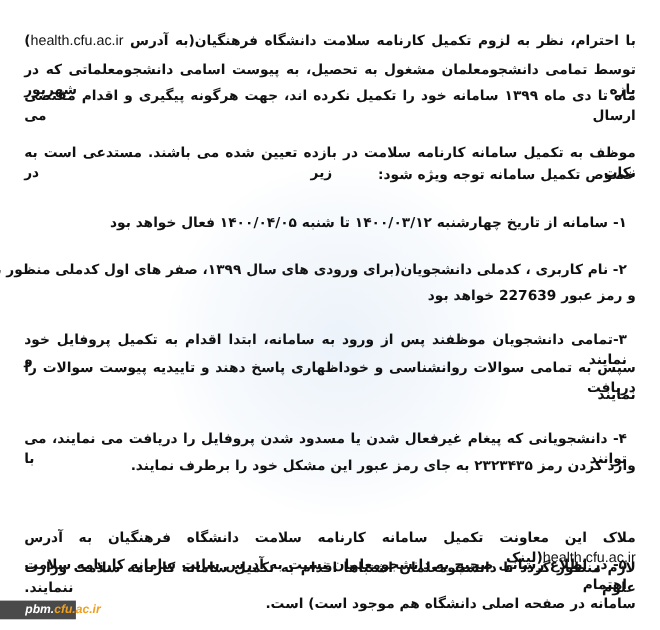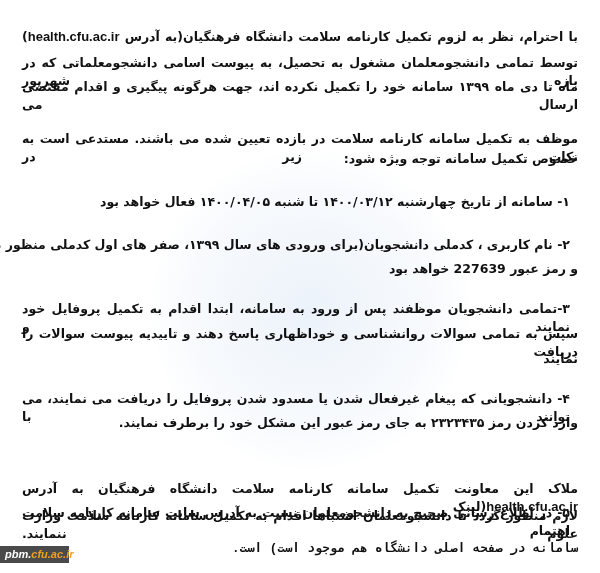--- a/index.html
+++ b/index.html
@@ -17,26 +17,26 @@
     pointer-events: none;
   }
   .doc {
     position: absolute; left: 22px; right: 22px; top: 0; bottom: 0;
     direction: rtl; text-align: justify;
     font-weight: bold; font-size: 12.5px;
   }
   .line { position: absolute; right: 0; left: 0; white-space: nowrap; line-height: 18px; }
   .justify { text-align: justify; text-align-last: justify; white-space: normal; }
   .u { text-underline-offset: 3px; }
-  .ltr { direction: ltr; unicode-bidi: embed; font-family: "Liberation Sans", sans-serif; font-weight: bold; font-size: 13px; margin-top: 39px; }
+  .ltr { direction: ltr; unicode-bidi: embed; font-family: "Liberation Sans", sans-serif; font-weight: normal; font-size: 13px; margin-top: 39px; }
   .badge {
     position: absolute; left: 0; top: 546px; width: 69px; height: 17px;
     background: #4a4a4a; color: #ffffff;
     font-family: "Liberation Sans", sans-serif; font-style: italic; font-weight: bold;
-    font-size: 11px; line-height: 17px; padding-left: 5px; box-sizing: border-box;
+    font-size: 11px; line-height: 17px; padding-left: 23px; box-sizing: border-box;
     direction: ltr;
   }
   .badge .accent { color: #f0a020; }
 </style>
 </head>
 <body>
 
 <div class="watermark"></div>
 
 <div class="doc">
@@ -62,16 +62,16 @@
 
   <div class="line justify" style="top:390px; right:8px;">۴- دانشجویانی که پیغام غیرفعال شدن یا مسدود شدن پروفایل را دریافت می نمایند، می توانند با</div>
   <div class="line" style="top:414px;">وارد کردن رمز ۲۳۲۳۴۳۵ به جای رمز عبور این مشکل خود را برطرف نمایند.</div>
 
   <div class="line justify" style="top:456px; right:8px;margin-top:48px;">۵- در اطلاع رسانی صحیح به دانشجومعلمان نسبت به آدرس سایت سامانه کارنامه سلامت اهتمام</div>
   <div class="line justify" style="top:481px;margin-top:26px;">لازم منظور گردد تا دانشجومعلمان اشتباها اقدام به تکمیل سامانه کارنامه سلامت وزارت علوم ننمایند.</div>
 
   <div class="line justify" style="top:480px;">
     <span>ملاک این معاونت تکمیل سامانه کارنامه سلامت </span><span class="u">دانشگاه فرهنگیان</span><span> به آدرس </span><span class="ltr">health.cfu.ac.ir</span><span>(لینک</span>
   </div>
-  <div class="line" style="top:540px;font-family:Liberation Mono, monospace;">سامانه در صفحه اصلی دانشگاه هم موجود است) است.</div>
+  <div class="line" style="top:540px;">سامانه در صفحه اصلی دانشگاه هم موجود است) است.</div>
 </div>
 
 <div class="badge"><span>pbm.</span><span class="accent">cfu.ac.ir</span></div>
 
 </body></html>

